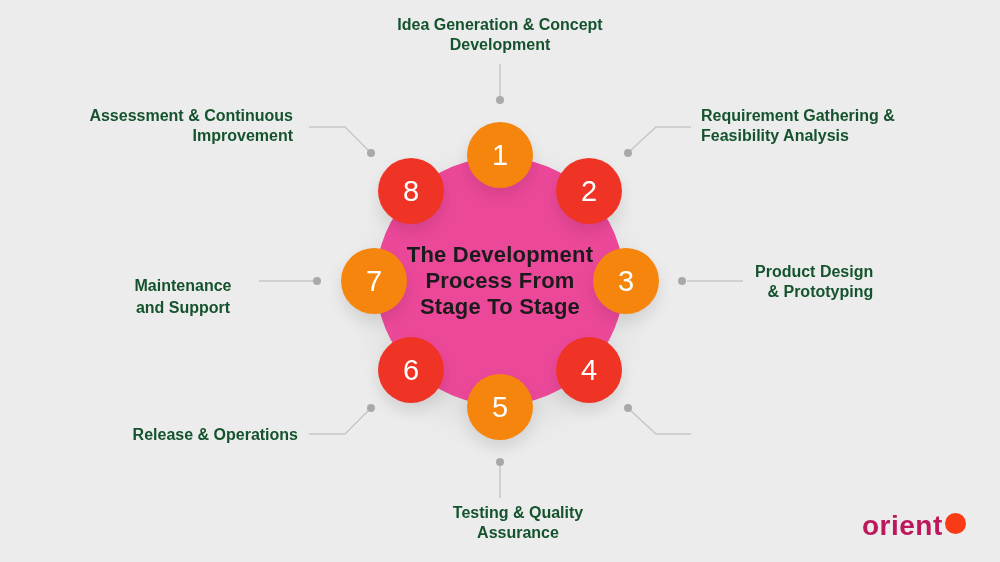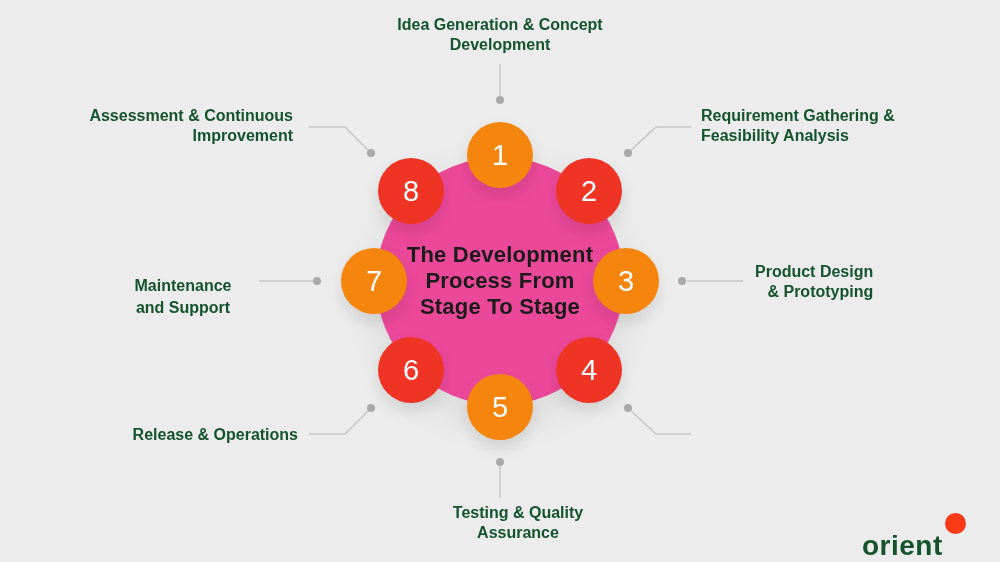--- a/index.html
+++ b/index.html
@@ -43,22 +43,22 @@
     color:#14532d;white-space:pre-line;
   }
   .lbl-left{text-align:left;}
   .lbl-right{text-align:right;}
   .lbl-center{text-align:center;}
   .logo{
     position:absolute;left:862px;top:511px;
     display:flex;align-items:flex-start;
   }
   .logo-text{
-    font-size:28px;font-weight:700;color:#14532d;
-    letter-spacing:0.5px;line-height:1.1;margin-top:20px;
+    font-size:28px;font-weight:700;color:#be185d;
+    letter-spacing:0.5px;line-height:1.1;
   }
   .logo-dot{
     display:inline-block;width:21px;height:21px;border-radius:50%;
     margin-left:2px;margin-top:2px;
   }
 </style>
 </head>
 <body>
 
 <div class="canvas">

